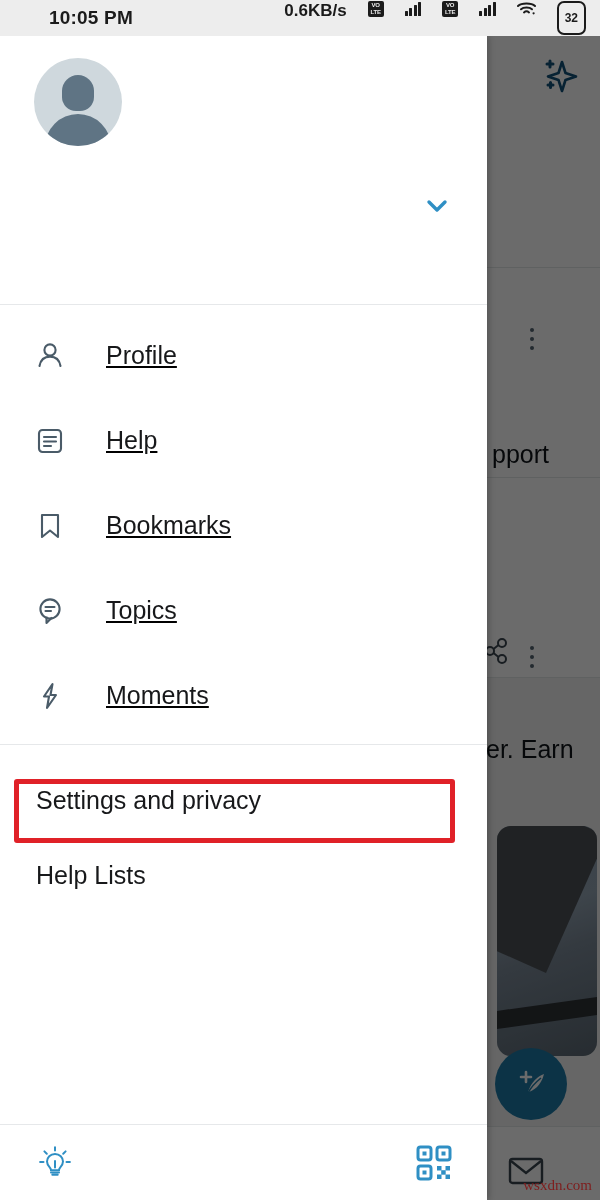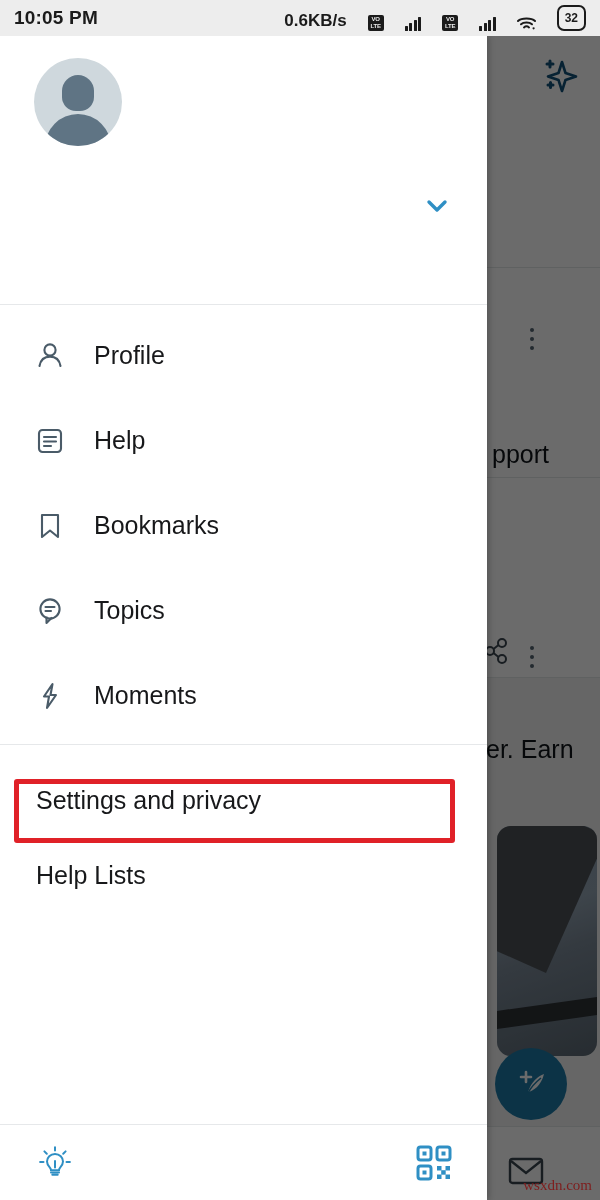--- a/index.html
+++ b/index.html
@@ -10,35 +10,35 @@
     overflow: hidden;
   }
   .screen { position: relative; width: 600px; height: 1200px; overflow: hidden; background:#fff; }
 
   
   .statusbar {
     position: absolute; top: 0; left: 0; width: 600px; height: 36px;
     background: #ededed; display: flex; align-items: center;
     padding: 0 14px; z-index: 60;
   }
-  .status-time { font-size: 19px; font-weight: 700; color: #1b1b1b; letter-spacing: .2px; }
-  .status-right { margin-left: auto; display: flex; align-items: flex-end; gap: 21px; }
+  .status-time { font-size: 19px; font-weight: 700; color: #1b1b1b; letter-spacing: .2px; margin-left: 35px; }
+  .status-right { margin-left: auto; display: flex; align-items: flex-start; gap: 21px; }
   .net-speed { font-size: 17px; font-weight: 700; color: #1b1b1b; }
   .volte {
     width: 16px; height: 16px; background: #1b1b1b; color: #ededed; border-radius: 2px;
     font-size: 6px; font-weight: 700; line-height: 7px; text-align: center;
     display:flex; flex-direction: column; justify-content:center; letter-spacing: -0.2px;
   }
   .bars { display: flex; align-items: flex-end; gap: 1.5px; height: 15px; }
   .bars i { display: block; width: 3px; background: #1b1b1b; border-radius: .5px; }
   .bars i:nth-child(1){height:5px}.bars i:nth-child(2){height:8px}
   .bars i:nth-child(3){height:11px}.bars i:nth-child(4){height:14px}
   .wifi { position: relative; width: 19px; height: 15px; }
   .batt {
-    border: 2px solid #1b1b1b; border-radius: 7px; padding: 0 6px; height: 26px;
+    border: 2px solid #1b1b1b; border-radius: 7px; padding: 0 6px; height: 34px;
     font-size: 12px; font-weight: 700; color: #1b1b1b; display: flex; align-items: center;
   }
 
   
   .backdrop {
     position: absolute; top: 36px; left: 0; width: 600px; height: 1164px;
     background: #f4f4f4; z-index: 1;
   }
   .bd-scrim { position:absolute; inset:0; background: rgba(0,0,0,.58); z-index: 12; }
   .bd-topbar { position:absolute; top:0; left:0; right:0; height:62px; background:#fff; }
@@ -101,21 +101,21 @@
     width: 66px; height: 48px; border-radius: 34px 34px 0 0; background:#5f7484;
   }
   .chevron-btn {
     position: absolute; right: 30px; top: 150px; width: 40px; height: 40px;
     display:flex; align-items:center; justify-content:center;
   }
   .divider { height: 1px; background: #e6e8ea; flex: none; }
 
   .menu { padding: 8px 0 6px; flex: none; }
   .menu-item {
-    display: flex; align-items: center; height: 85px; padding-left: 34px; gap: 28px;
+    display: flex; align-items: center; height: 85px; padding-left: 34px; gap: 40px; text-decoration: underline;
   }
   .menu-icon { width: 32px; height: 32px; display:flex; align-items:center; justify-content:center; flex: none; }
   .menu-label { font-size: 25px; color: #17181a; }
 
   .secondary { padding-top: 22px; flex: none; }
   .sec-item { height: 66px; display: flex; align-items: center; padding-left: 36px; text-align: center; }
   .sec-label { font-size: 25px; color: #17181a; }
   .highlight-box {
     position: absolute; left: 14px; top: 779px; width: 441px; height: 64px;
     border: 5px solid #e02128; border-radius: 3px; z-index: 30; pointer-events: none;

